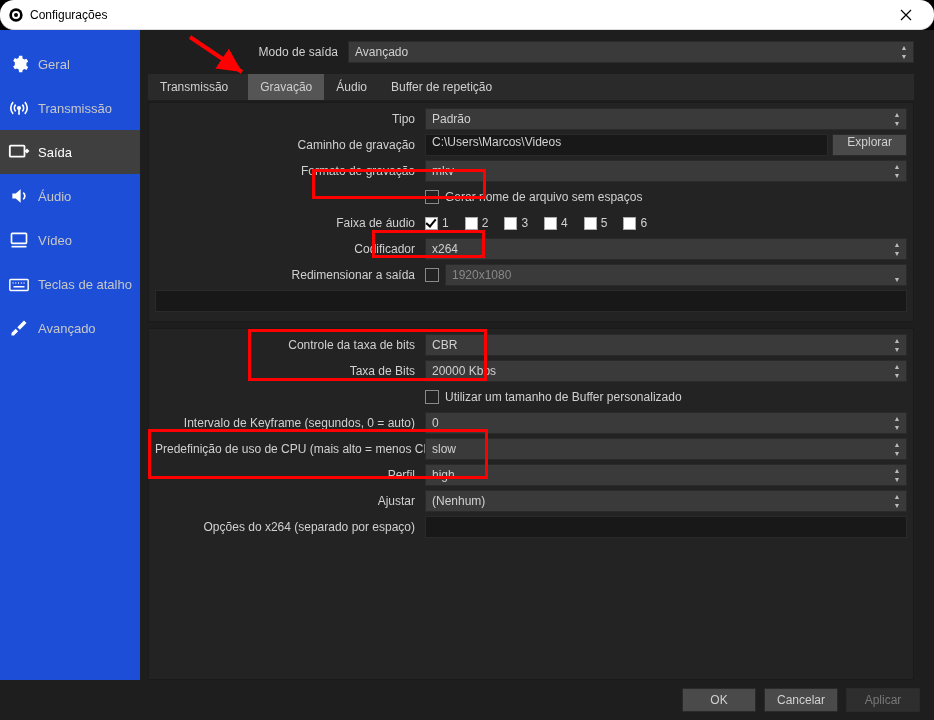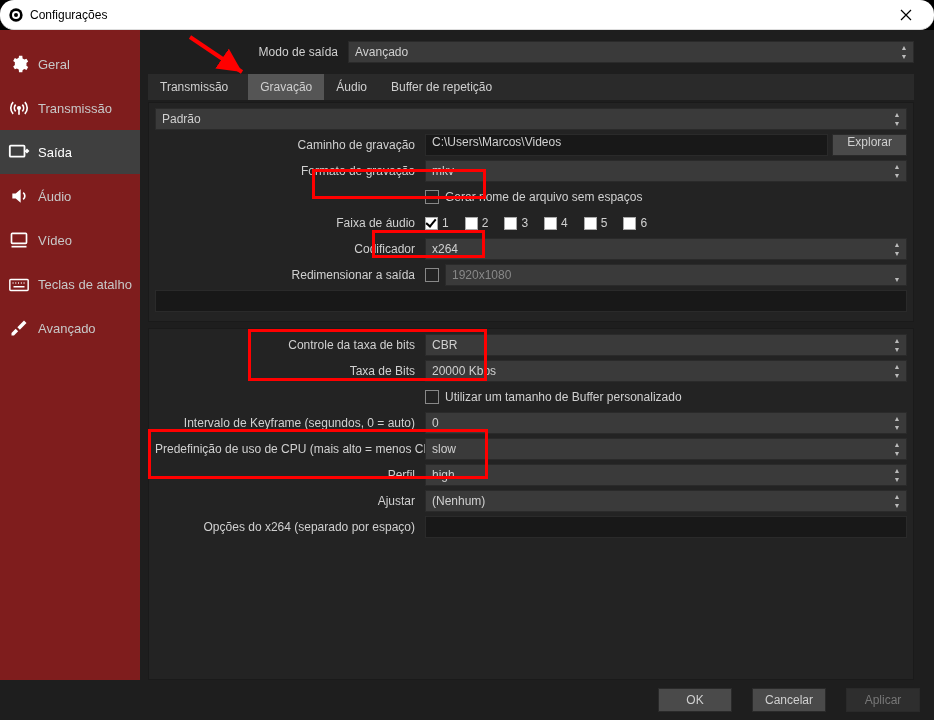--- a/index.html
+++ b/index.html
@@ -10,21 +10,21 @@
   .titlebar { background: #fff; height: 30px; display: flex; align-items: center; padding: 0 8px; border-bottom: 1px solid #ddd; border-radius: 14px; }
   .titlebar .app-icon { width: 16px; height: 16px; margin-right: 6px; }
   .titlebar .title { font-size: 12px; color: #000; flex: 1; }
   .titlebar .close { width: 40px; height: 30px; display:flex; align-items:center; justify-content:center; cursor:pointer; }
   .titlebar .close svg { width: 12px; height: 12px; }
 
   
   .body { flex: 1; display: flex; background: #1e1e1e; }
 
   
-  .sidebar { width: 140px; background: #7f1d1d; padding-top: 12px; }
+  .sidebar { width: 140px; background: #1d4ed8; padding-top: 12px; }
   .side-item { height: 44px; display: flex; align-items: center; padding: 0 8px; color: #c8c8c8; font-size: 13px; cursor: pointer; }
   .side-item.active { background: #3f3f3f; color: #fff; }
   .side-item .side-icon { width: 22px; height: 22px; margin-right: 8px; display:flex; align-items:center; justify-content:center; color:#fff; }
 
   
   .main { flex: 1; padding: 10px 20px 0 8px; display:flex; flex-direction:column; position:relative; }
 
   .row { display: flex; align-items: center; height: 24px; margin-bottom: 2px; font-size: 12px; color: #d0d0d0; position:relative; }
   .row-label { width: 270px; text-align: right; padding-right: 10px; white-space: nowrap; }
   .row-input { flex: 1; display:flex; align-items:center; }
@@ -47,21 +47,21 @@
   .chk-label { font-size:12px; color:#d0d0d0; }
 
   .track-checks { display:flex; gap:16px; }
   .track-checks .c { display:flex; align-items:center; gap:4px; font-size:12px; color:#d0d0d0;}
   .track-checks .c .sq { width:13px; height:13px; border:1px solid #aaa; background:#fff;}
   .track-checks .c .sq.checked { position:relative; }
   .track-checks .c .sq.checked::after { content:""; position:absolute; left:2px; top:-1px; width:4px; height:8px; border:solid #000; border-width:0 2px 2px 0; transform:rotate(40deg);}
   .group2 { background:#232323; border:1px solid #1a1a1a; padding: 4px 6px 10px 6px; margin-top:6px; }
 
   
-  .footer { background:#1e1e1e; height:40px; display:flex; justify-content:flex-end; align-items:center; padding-right:14px; gap:20px; }
+  .footer { background:#1e1e1e; height:40px; display:flex; justify-content:flex-end; align-items:center; padding-right:14px; gap:8px; }
   .footer .btn { width:74px; height:24px; display:flex; align-items:center; justify-content:center; font-size:12px; color:#d0d0d0; background:#4a4a4a; border:1px solid #2a2a2a; cursor:pointer;}
   .footer .btn.disabled { background:#2e2e2e; color:#777; cursor:default;}
 
   
   .hl { position:absolute; border:3px solid #ff0000; pointer-events:none; z-index:50;}
   .arrow { position:absolute; z-index:51; pointer-events:none; }
 
 </style>
 </head>
 <body>
@@ -189,20 +189,21 @@
             <span>Buffer de repetição</span>
           </div>
       </div>
 
       <div class="scroll-area" style="flex:0 0 auto;">
 
         <div class="hl" style="left:163px; top:66px; width:174px; height:30px;"></div>
         <div class="hl" style="left:223px; top:127px; width:113px; height:28px;"></div>
 
         <div class="row">
+          <div class="row-label">Tipo</div>
           <div class="row-input">
               <div class="select">
                 <span>Padrão</span>
                 <div class="spin-btns">
                   <span>▲</span>
                   <span>▼</span>
                 </div>
               </div>
             </div>
         </div>

